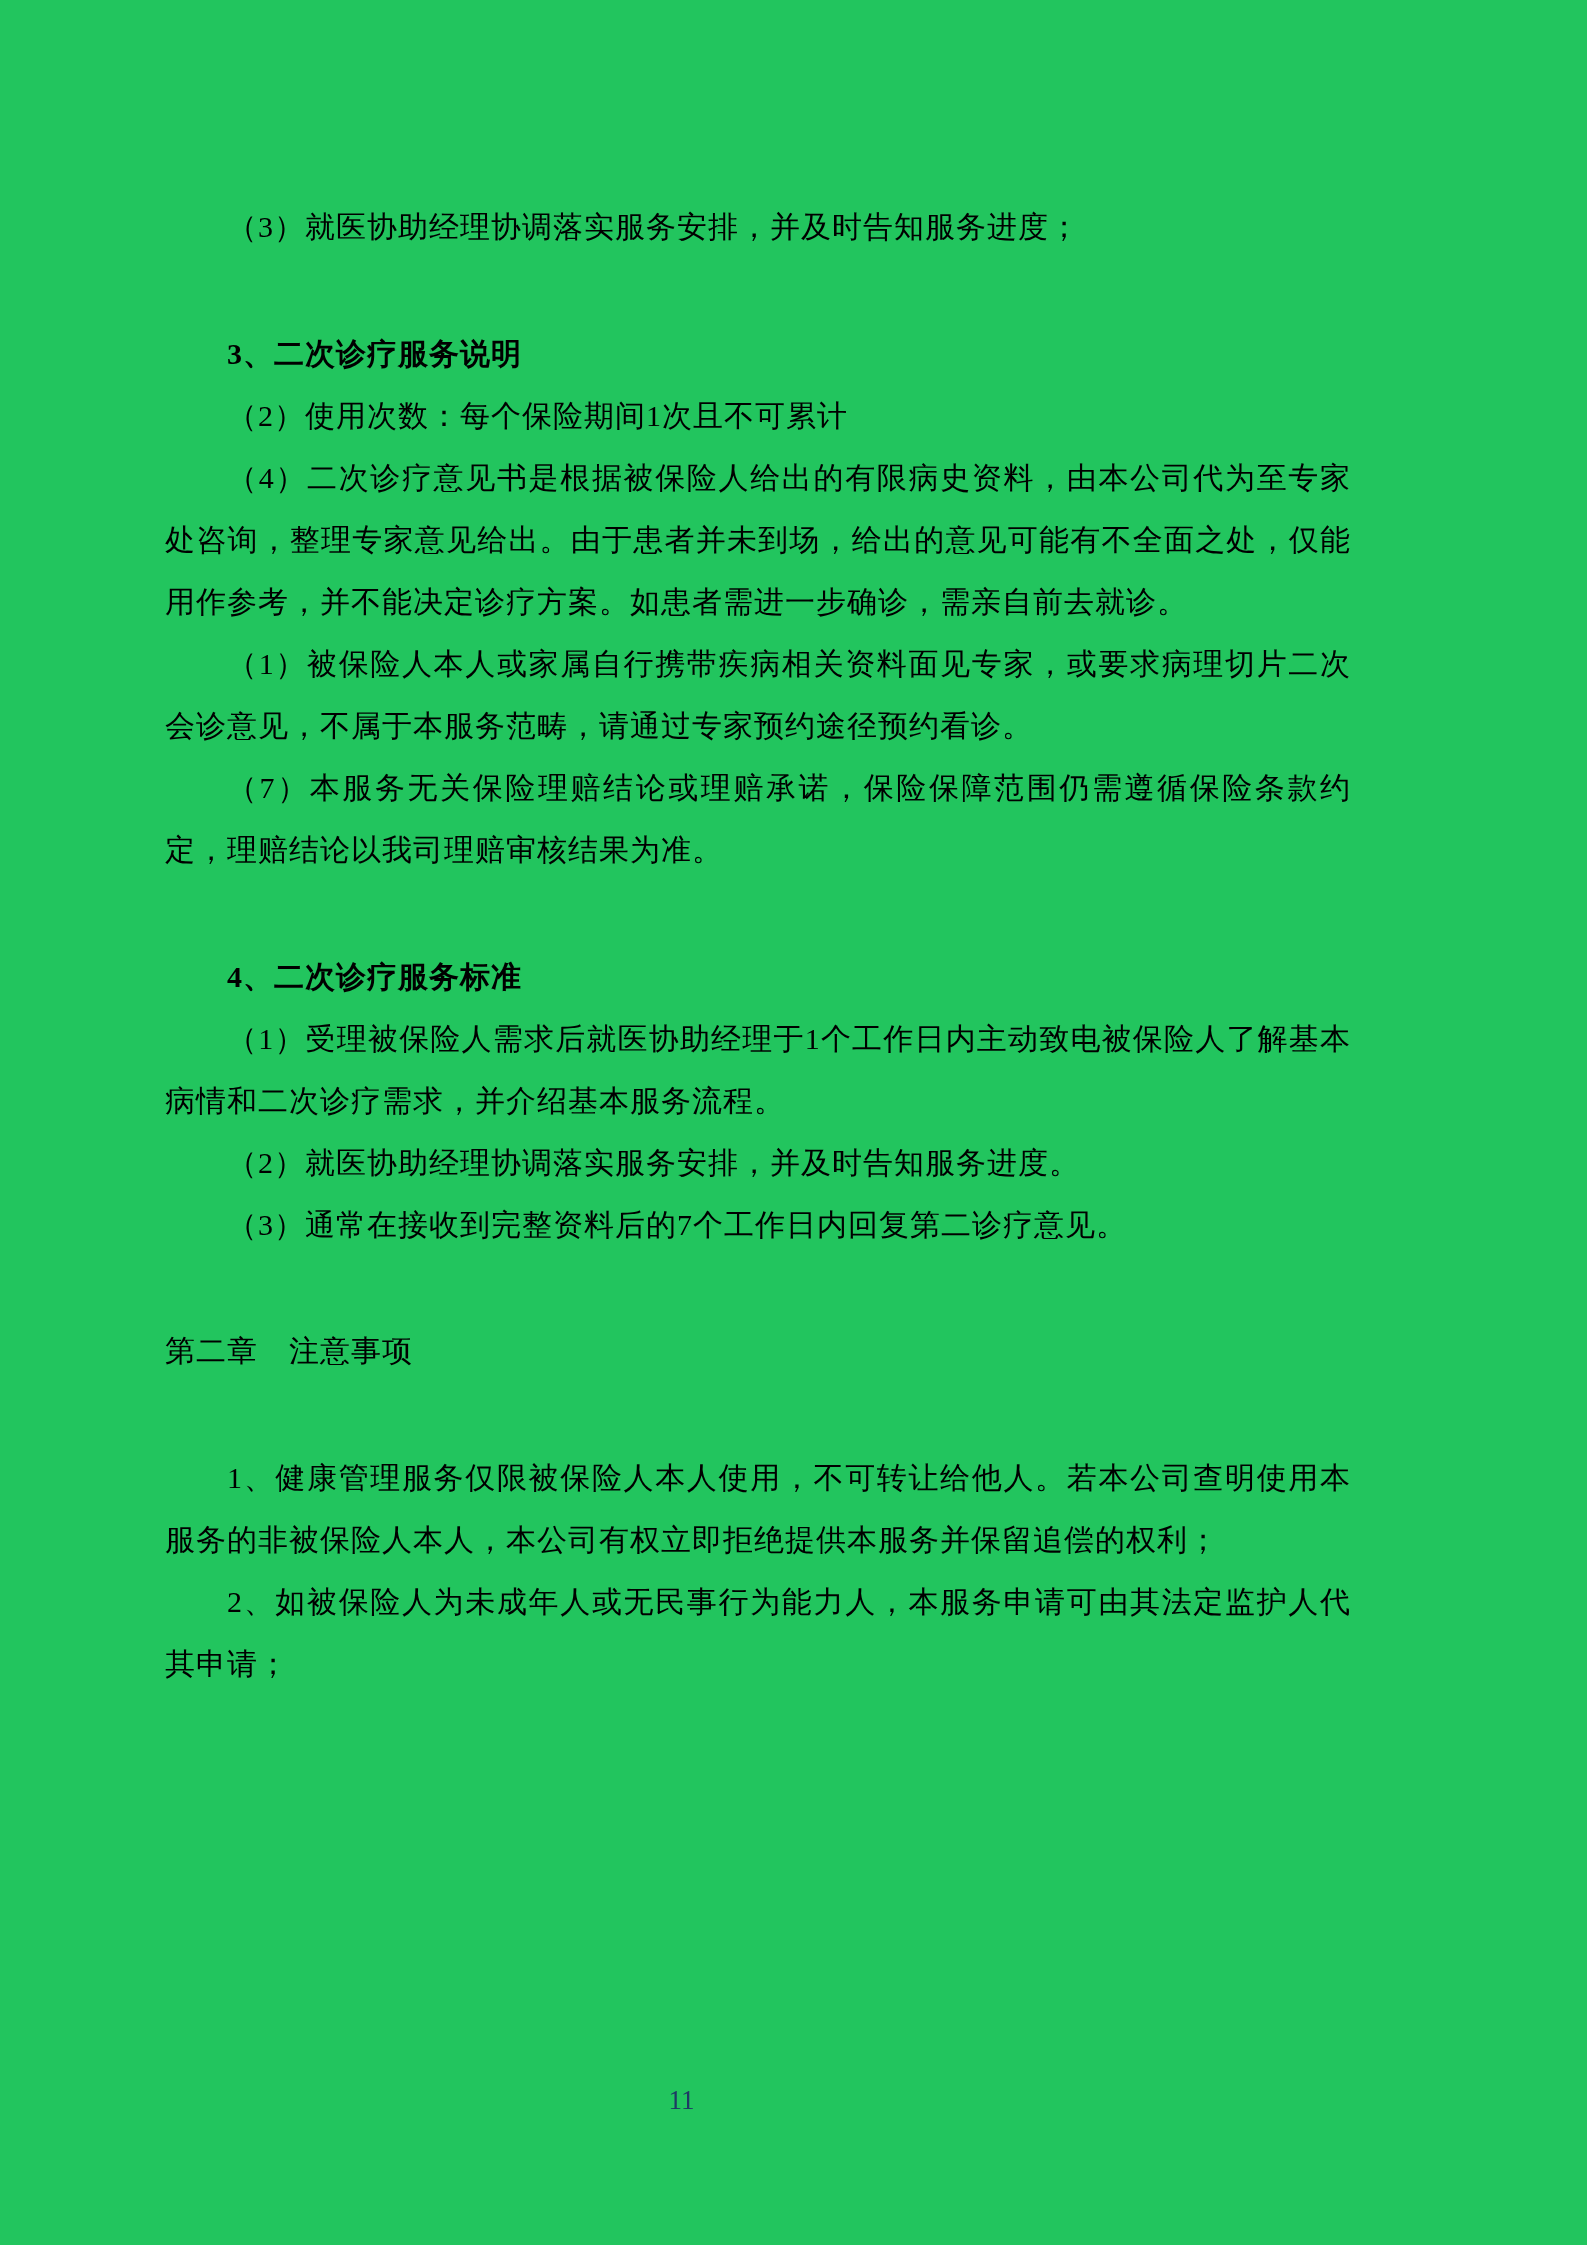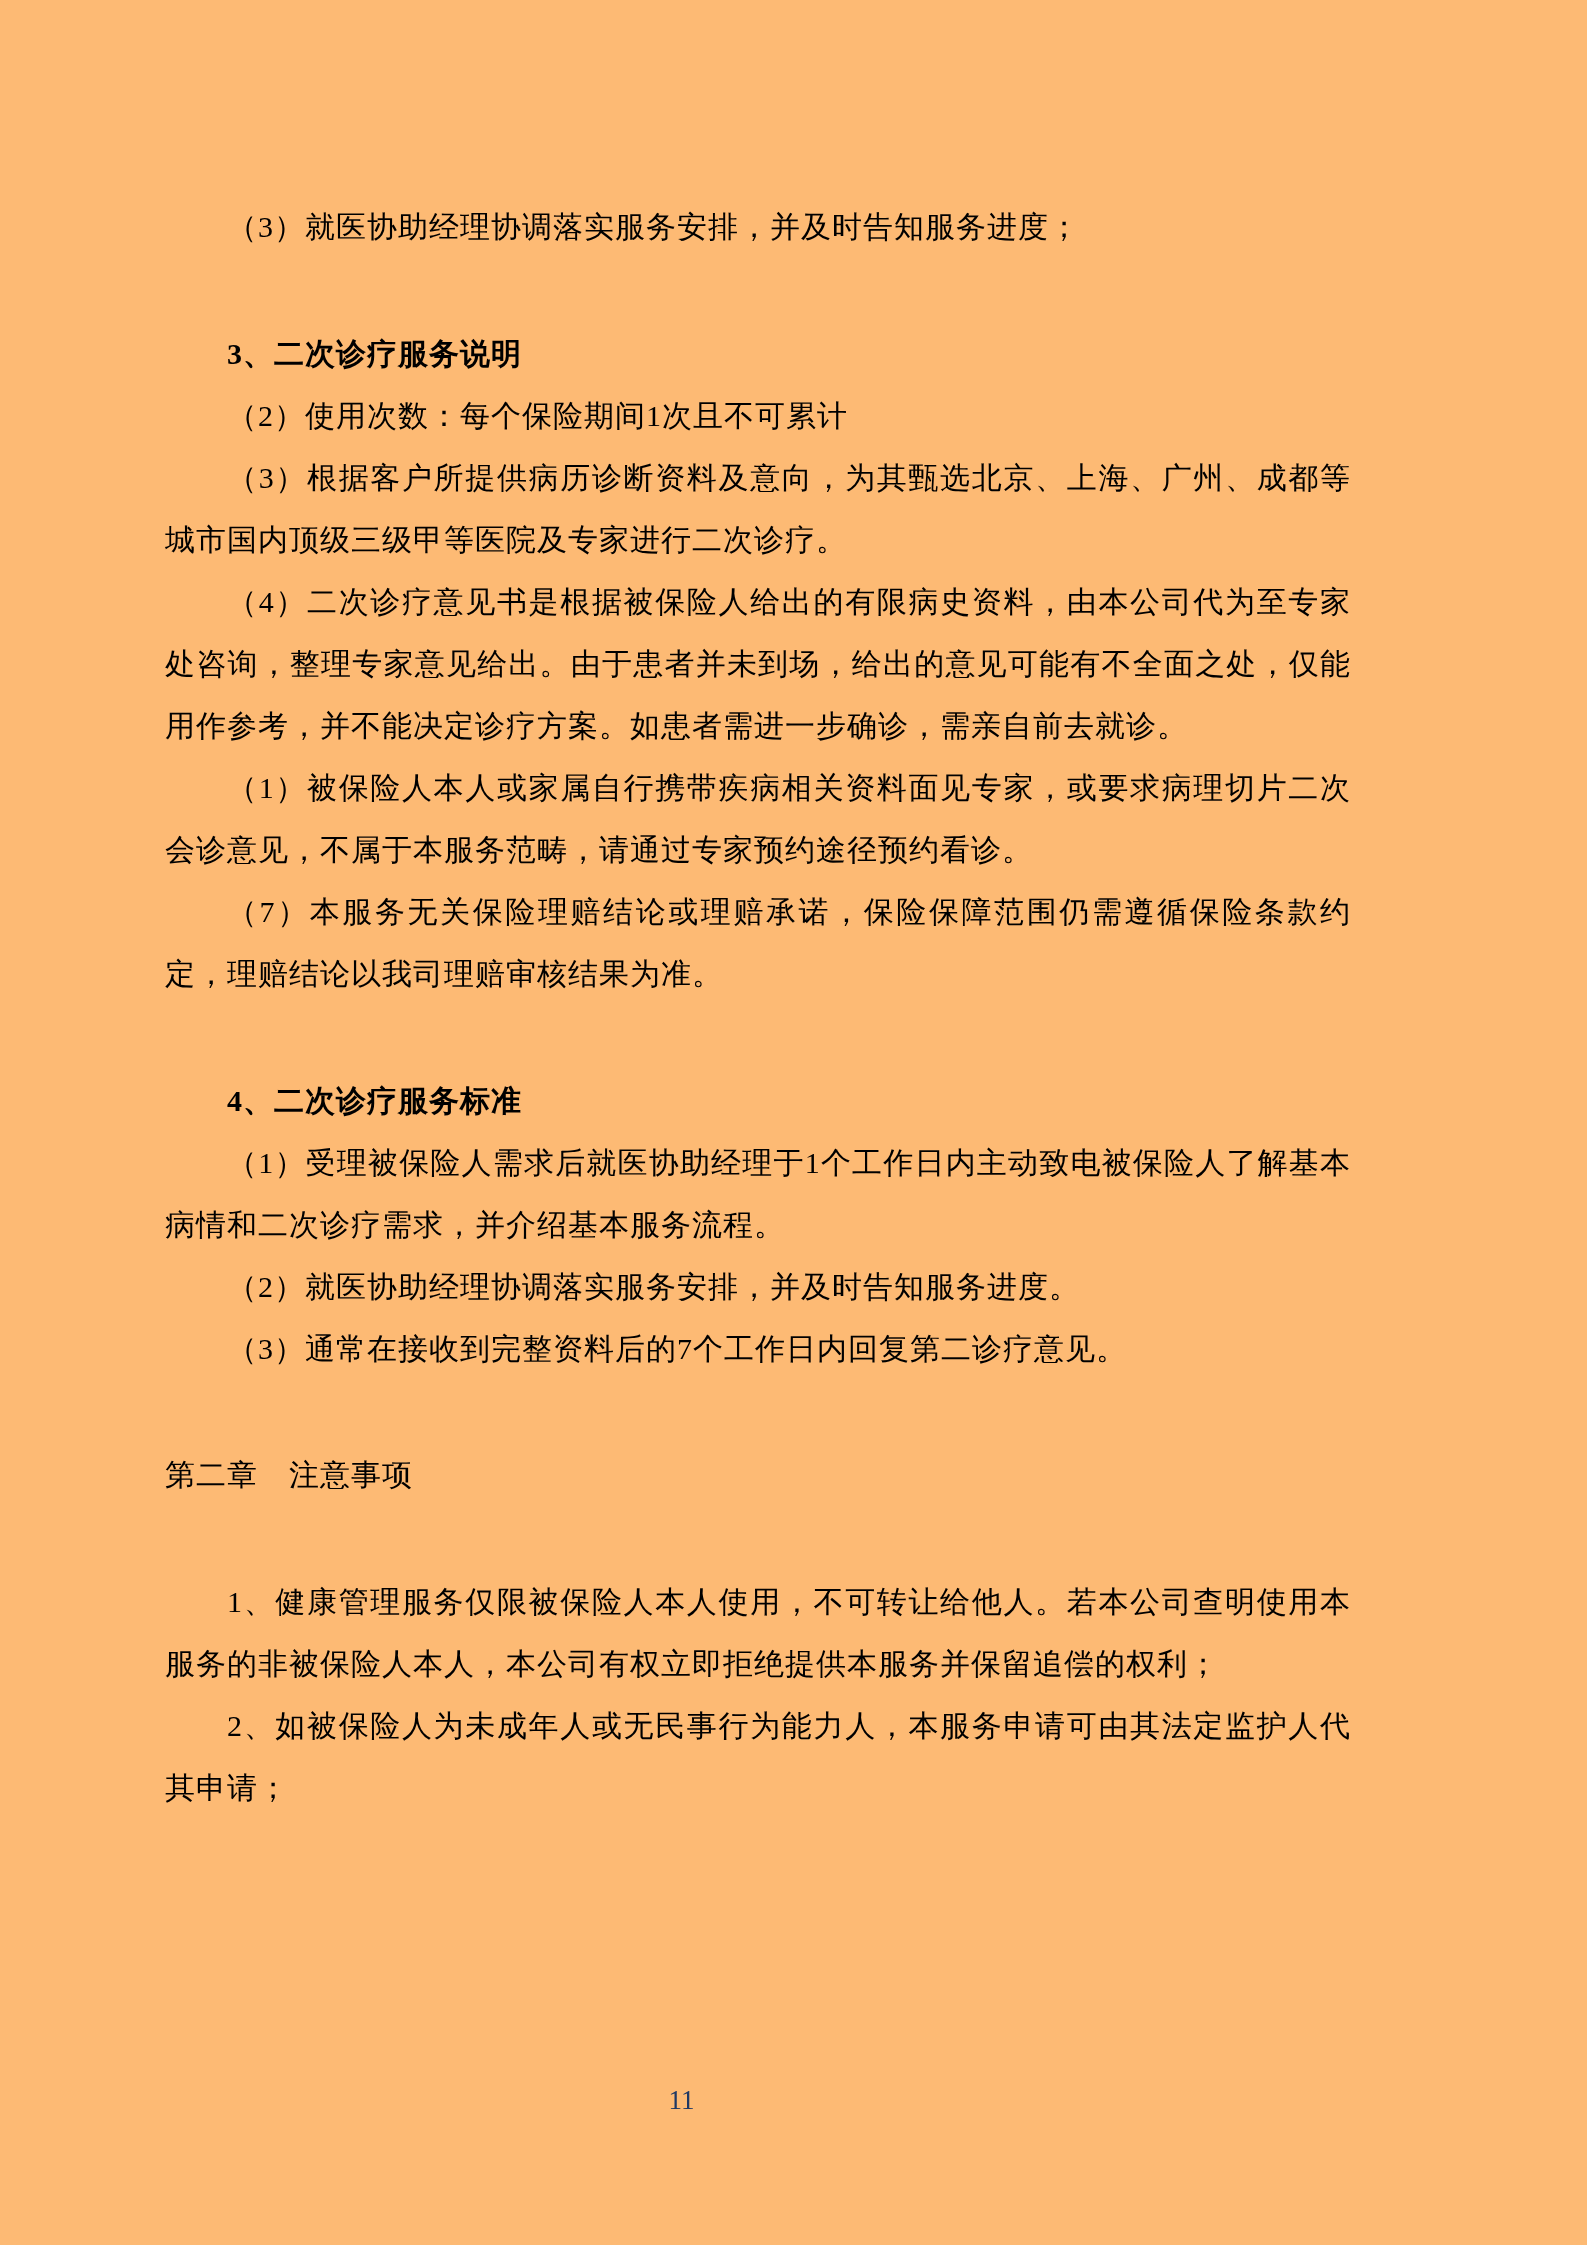--- a/index.html
+++ b/index.html
@@ -6,21 +6,21 @@
   body {
     width: 1587px;
     height: 2245px;
     background: #ffffff;
     font-family: "Liberation Serif", "DejaVu Serif", serif;
   }
   .page {
     position: relative;
     width: 1587px;
     height: 2245px;
-    background: #fdba74;
+    background: #22c55e;
     overflow: hidden;
     color: #000000;
   }
   .content {
     position: absolute;
     left: 165px;
     top: 196px;
     width: 1186px;
     font-size: 30px;
     line-height: 62px;
@@ -55,21 +55,20 @@
   }
 </style>
 </head>
 <body>
 
 <div class="page">
   <div class="content">
     <p class="body">（3）就医协助经理协调落实服务安排，并及时告知服务进度；</p>
     <p class="heading gap">3、二次诊疗服务说明</p>
     <p class="body">（2）使用次数：每个保险期间1次且不可累计</p>
-    <p class="body">（3）根据客户所提供病历诊断资料及意向，为其甄选北京、上海、广州、成都等城市国内顶级三级甲等医院及专家进行二次诊疗。</p>
     <p class="body">（4）二次诊疗意见书是根据被保险人给出的有限病史资料，由本公司代为至专家处咨询，整理专家意见给出。由于患者并未到场，给出的意见可能有不全面之处，仅能用作参考，并不能决定诊疗方案。如患者需进一步确诊，需亲自前去就诊。</p>
     <p class="body">（1）被保险人本人或家属自行携带疾病相关资料面见专家，或要求病理切片二次会诊意见，不属于本服务范畴，请通过专家预约途径预约看诊。</p>
     <p class="body">（7）本服务无关保险理赔结论或理赔承诺，保险保障范围仍需遵循保险条款约定，理赔结论以我司理赔审核结果为准。</p>
     <p class="heading gap">4、二次诊疗服务标准</p>
     <p class="body">（1）受理被保险人需求后就医协助经理于1个工作日内主动致电被保险人了解基本病情和二次诊疗需求，并介绍基本服务流程。</p>
     <p class="body">（2）就医协助经理协调落实服务安排，并及时告知服务进度。</p>
     <p class="body">（3）通常在接收到完整资料后的7个工作日内回复第二诊疗意见。</p>
     <p class="chapter">第二章　注意事项</p>
     <p class="body gap">1、健康管理服务仅限被保险人本人使用，不可转让给他人。若本公司查明使用本服务的非被保险人本人，本公司有权立即拒绝提供本服务并保留追偿的权利；</p>
     <p class="body">2、如被保险人为未成年人或无民事行为能力人，本服务申请可由其法定监护人代其申请；</p>

